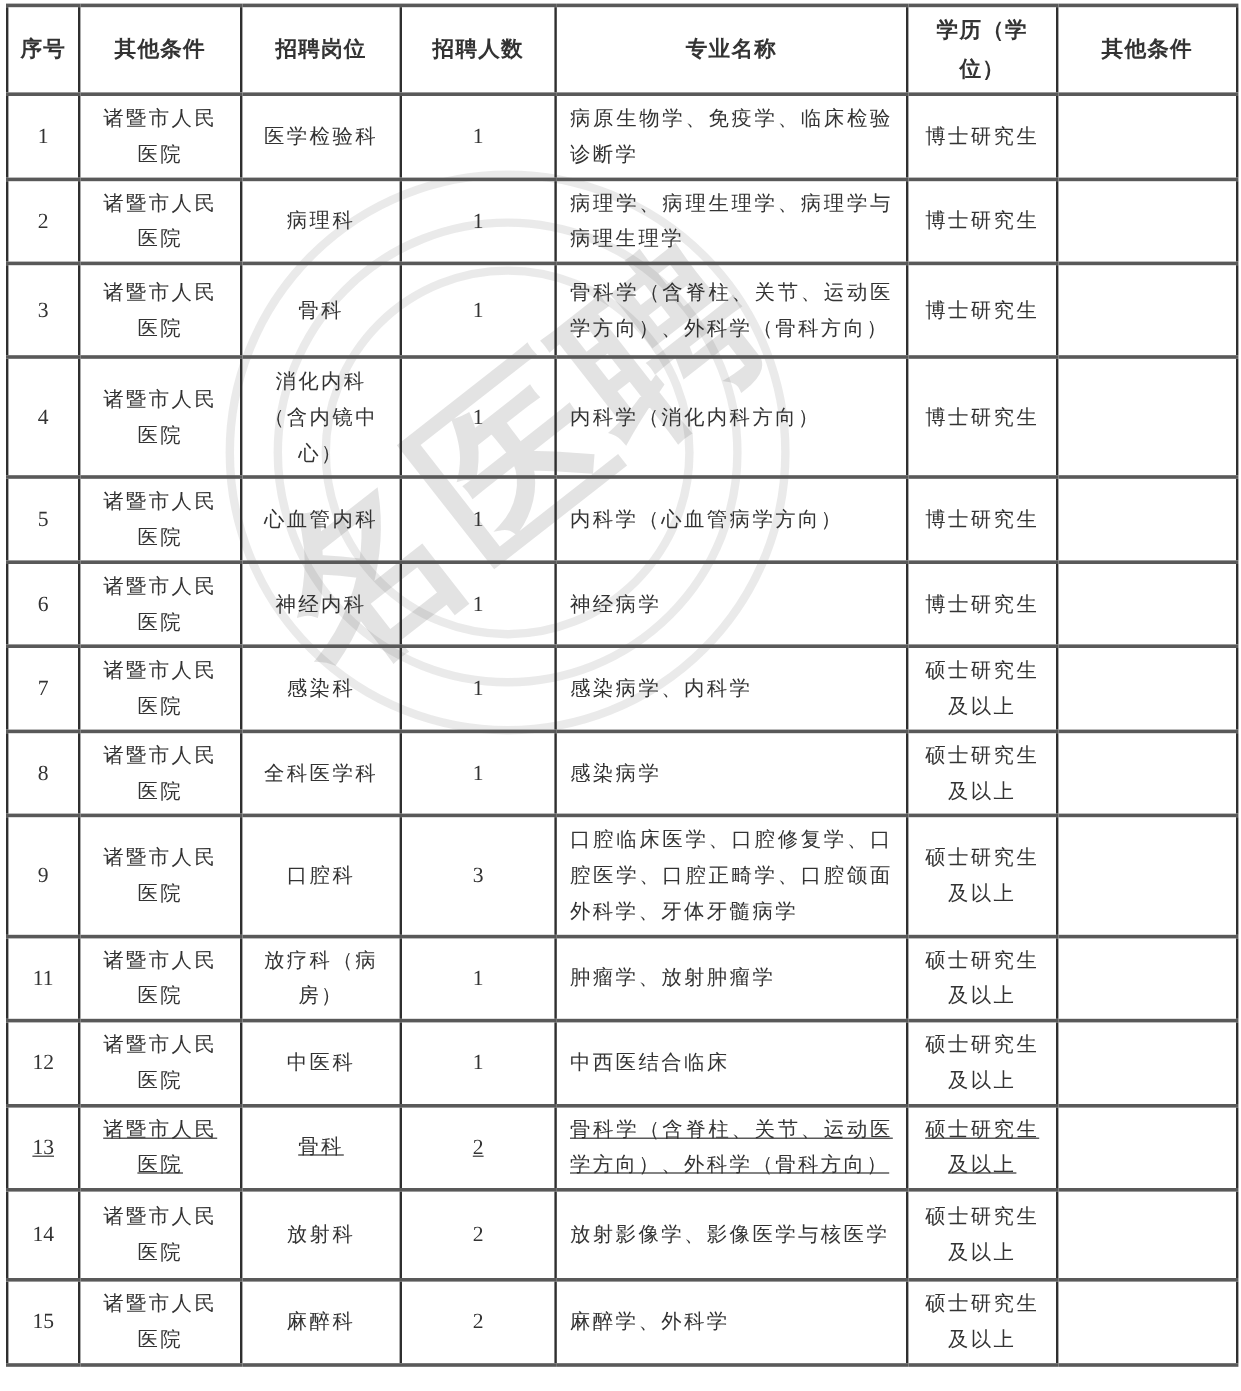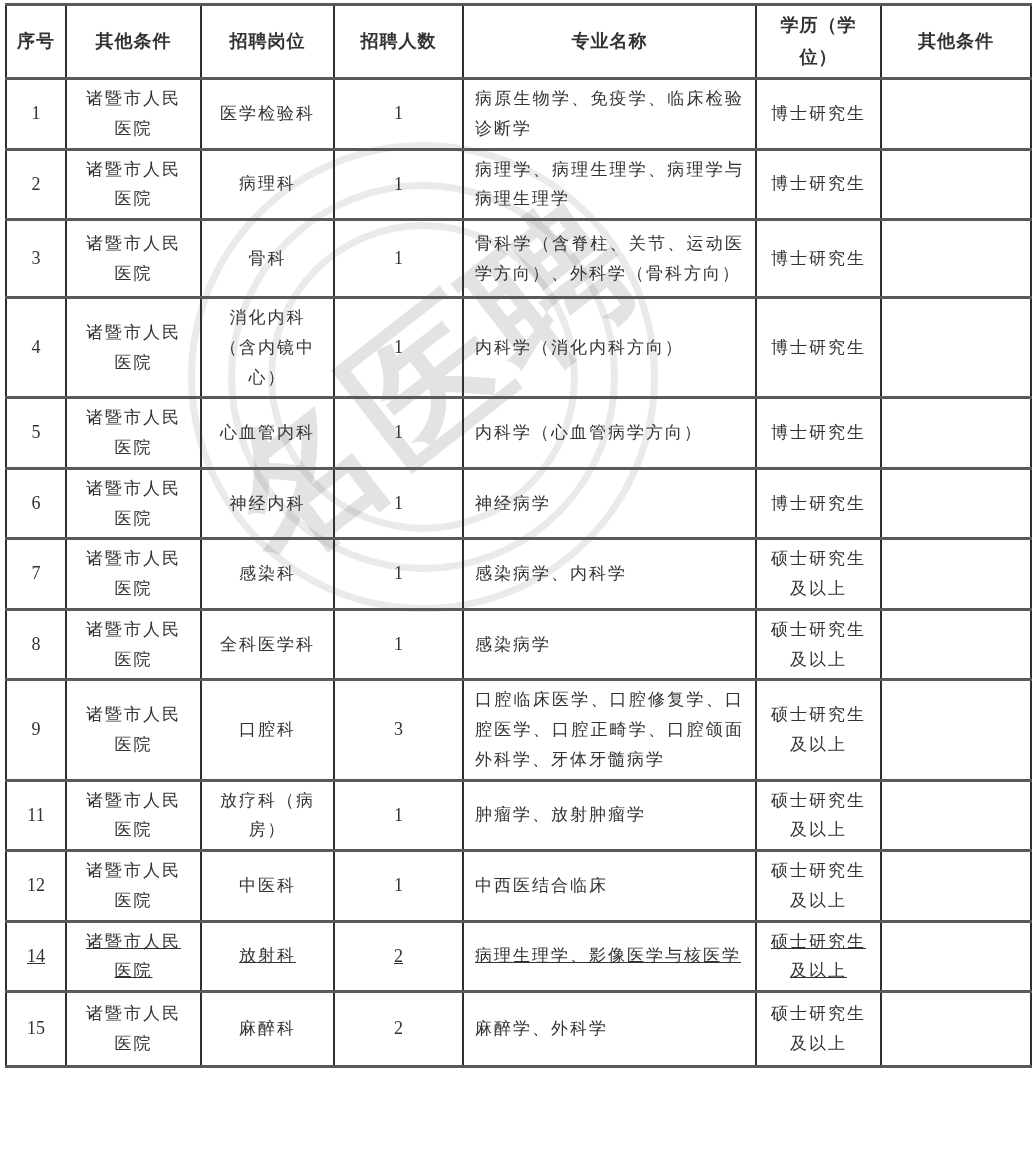--- a/index.html
+++ b/index.html
@@ -212,25 +212,34 @@
         <tr>
     <td class="c-no">12</td>
     <td class="c-unit">诸暨市人民医院</td>
     <td class="c-pos">中医科</td>
     <td class="c-count">1</td>
     <td class="c-major">中西医结合临床</td>
     <td class="c-degree">硕士研究生及以上</td>
     <td class="c-other"></td>
   </tr>
         <tr>
+    <td class="c-no">13</td>
+    <td class="c-unit">诸暨市人民医院</td>
+    <td class="c-pos">骨科</td>
+    <td class="c-count">2</td>
+    <td class="c-major">骨科学（含脊柱、关节、运动医学方向）、外科学（骨科方向）</td>
+    <td class="c-degree">硕士研究生及以上</td>
+    <td class="c-other"></td>
+  </tr>
+        <tr>
     <td class="c-no">14</td>
     <td class="c-unit">诸暨市人民医院</td>
     <td class="c-pos">放射科</td>
     <td class="c-count">2</td>
-    <td class="c-major">病理生理学、影像医学与核医学</td>
+    <td class="c-major">放射影像学、影像医学与核医学</td>
     <td class="c-degree">硕士研究生及以上</td>
     <td class="c-other"></td>
   </tr>
         <tr>
     <td class="c-no">15</td>
     <td class="c-unit">诸暨市人民医院</td>
     <td class="c-pos">麻醉科</td>
     <td class="c-count">2</td>
     <td class="c-major">麻醉学、外科学</td>
     <td class="c-degree">硕士研究生及以上</td>

